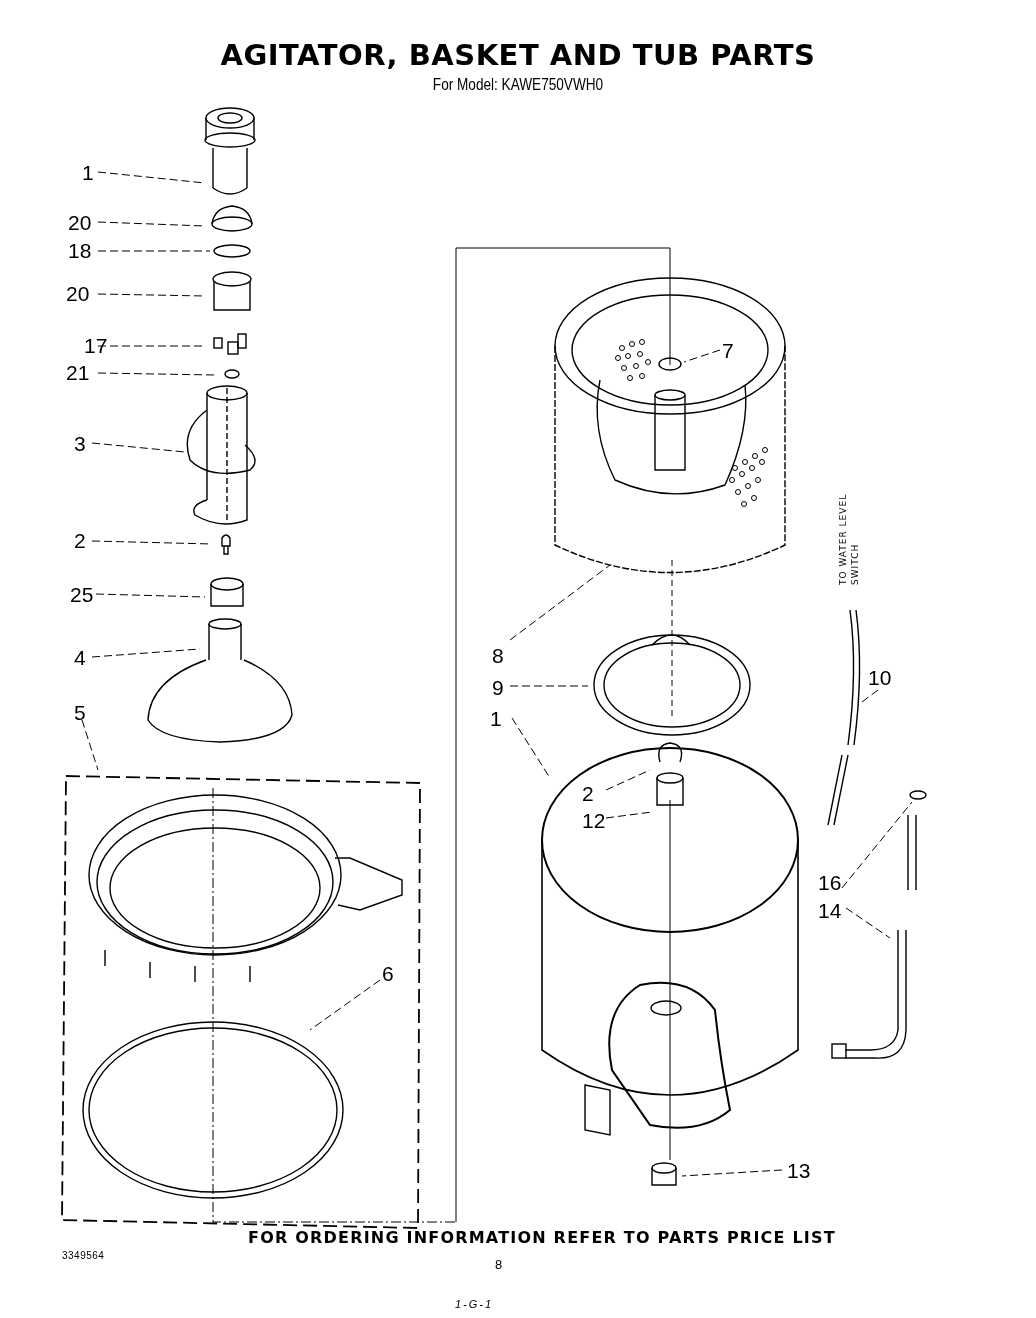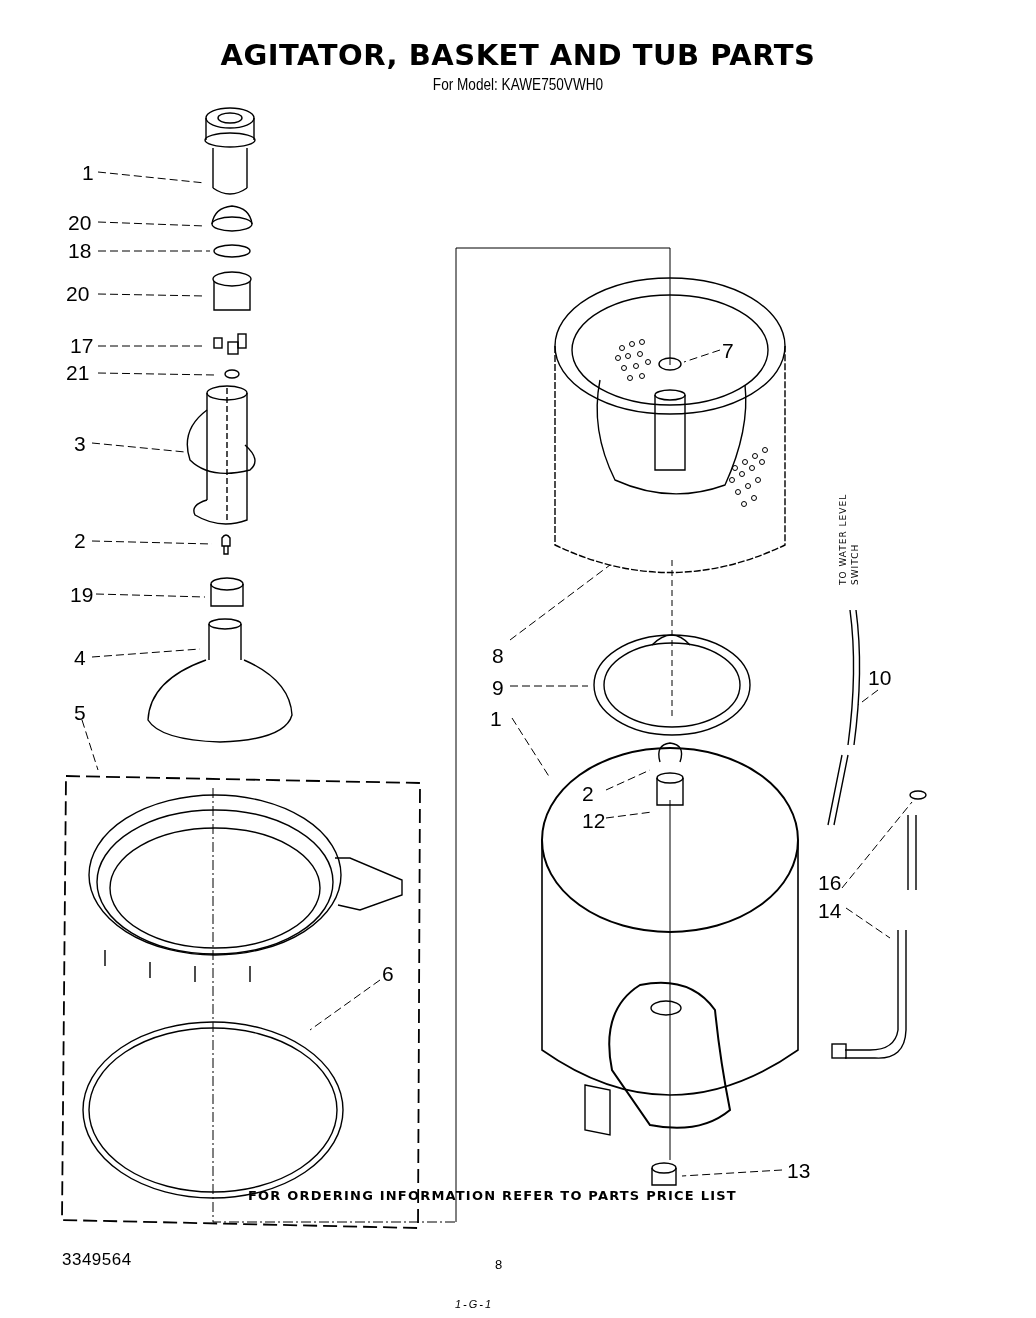--- a/index.html
+++ b/index.html
@@ -1,21 +1,21 @@
 <!DOCTYPE html>
 <html><head>
 <meta charset="utf-8">
 <style>
   html,body{margin:0;padding:0;background:#fff;}
   body{width:1036px;height:1318px;position:relative;overflow:hidden;color:#000;font-family:"Liberation Sans",sans-serif;}
   .title{position:absolute;left:0;width:1036px;top:38px;text-align:center;font-family:"DejaVu Sans",sans-serif;font-weight:bold;font-size:29px;letter-spacing:0.5px;}
   .subtitle{position:absolute;left:0;width:1036px;top:76px;text-align:center;font-family:"Liberation Sans",sans-serif;font-size:16px;transform:scaleX(0.85);}
   .callout{position:absolute;font-family:"Liberation Sans",sans-serif;font-size:21px;line-height:21px;font-weight:300;}
-  .footer-note{position:absolute;left:248px;top:1188px;font-family:"DejaVu Sans",sans-serif;font-weight:bold;font-size:13px;letter-spacing:1.2px;}
-  .docnum{position:absolute;left:62px;top:1250px;font-size:17px;letter-spacing:0.5px;}
+  .footer-note{position:absolute;left:248px;top:1228px;font-family:"DejaVu Sans",sans-serif;font-weight:bold;font-size:16px;letter-spacing:1.2px;}
+  .docnum{position:absolute;left:62px;top:1250px;font-size:10px;letter-spacing:0.5px;}
   .pagenum{position:absolute;left:495px;top:1257px;font-size:13px;}
   .pageref{position:absolute;left:455px;top:1298px;font-size:11px;font-style:italic;letter-spacing:2px;}
   .vert{position:absolute;left:838px;top:480px;width:14px;height:110px;}
   .vert span{position:absolute;white-space:nowrap;transform:rotate(-90deg);transform-origin:left top;font-family:"DejaVu Sans",sans-serif;font-size:9px;letter-spacing:1px;}
   svg.diagram{position:absolute;left:0;top:0;}
 </style>
 </head>
 <body>
 
 <div class="title">AGITATOR, BASKET AND TUB PARTS</div>
@@ -181,25 +181,25 @@
     <path d="M878 690 L858 705"></path>
     <path d="M842 888 L912 802"></path>
     <path d="M846 908 L890 938"></path>
   </g>
 </svg>
 
 <div class="callout" style="left:82px;top:162px">1</div>
 <div class="callout" style="left:68px;top:212px">20</div>
 <div class="callout" style="left:68px;top:240px">18</div>
 <div class="callout" style="left:66px;top:283px">20</div>
-<div class="callout" style="left:70px;top:335px">17</div>
+<div class="callout" style="left:84px;top:335px">17</div>
 <div class="callout" style="left:66px;top:362px">21</div>
 <div class="callout" style="left:74px;top:433px">3</div>
 <div class="callout" style="left:74px;top:530px">2</div>
-<div class="callout" style="left:70px;top:584px">19</div>
+<div class="callout" style="left:70px;top:584px">25</div>
 <div class="callout" style="left:74px;top:647px">4</div>
 <div class="callout" style="left:74px;top:702px">5</div>
 <div class="callout" style="left:382px;top:963px">6</div>
 <div class="callout" style="left:722px;top:340px">7</div>
 <div class="callout" style="left:492px;top:645px">8</div>
 <div class="callout" style="left:492px;top:677px">9</div>
 <div class="callout" style="left:490px;top:708px">1</div>
 <div class="callout" style="left:582px;top:783px">2</div>
 <div class="callout" style="left:582px;top:810px">12</div>
 <div class="callout" style="left:787px;top:1160px">13</div>

